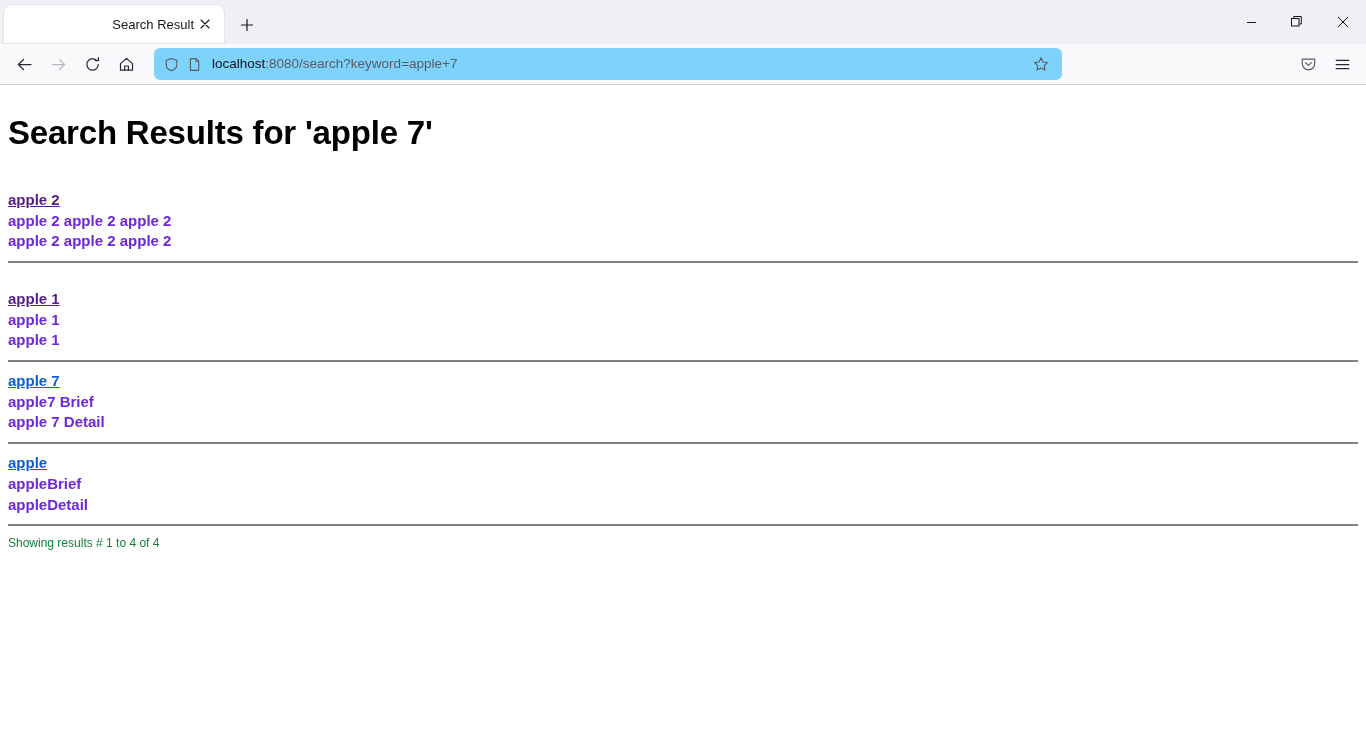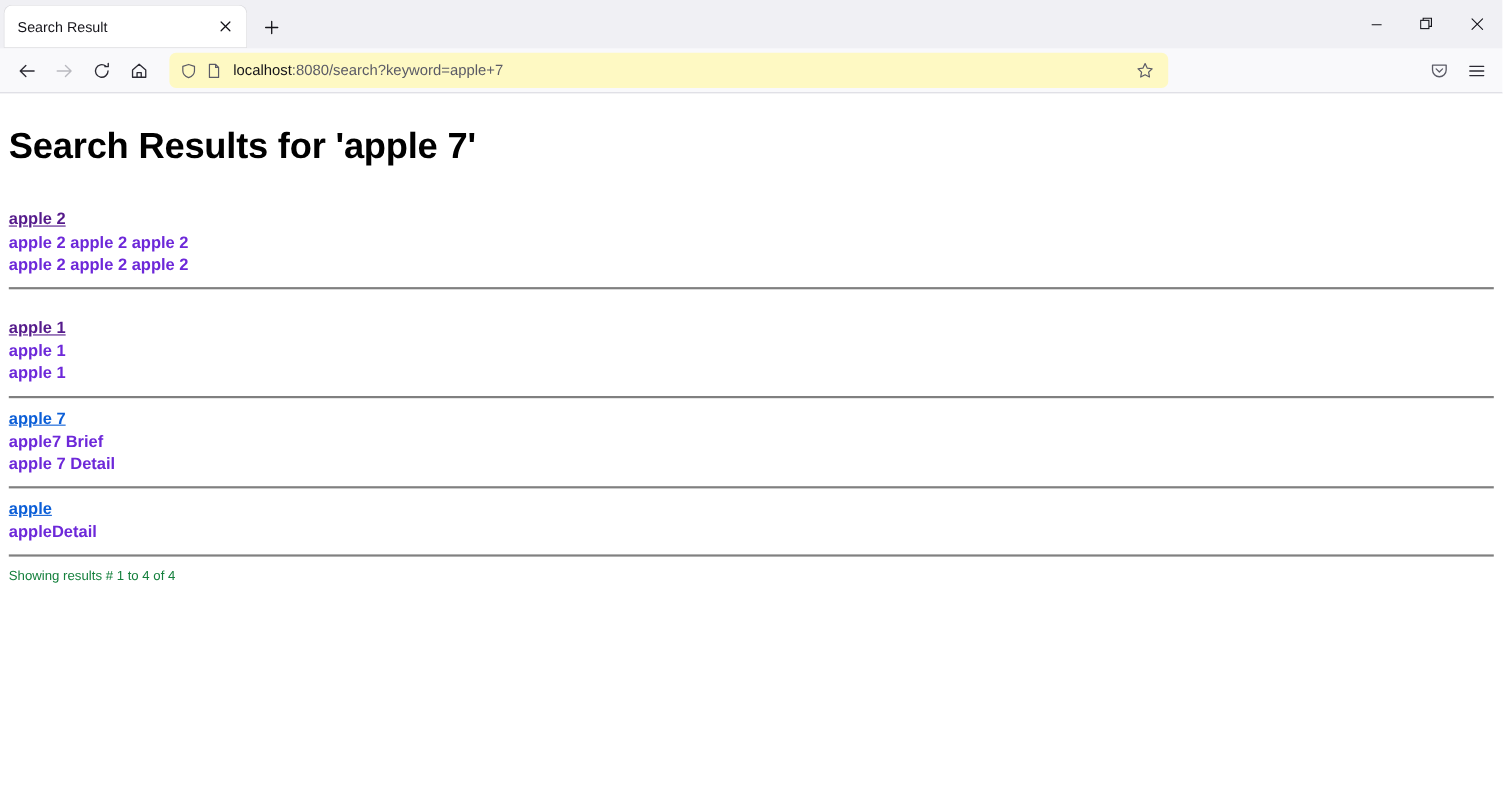--- a/index.html
+++ b/index.html
@@ -23,20 +23,21 @@
 
   
   .tab-strip {
     height: 44px;
     background: #f0f0f4;
     display: flex;
     align-items: flex-end;
     padding: 0 0 0 4px;
     position: relative;
     flex: 0 0 44px;
+    text-align: right;
   }
 
   .tab {
     width: 220px;
     height: 38px;
     background: #ffffff;
     border-radius: 7px 7px 0 0;
     display: flex;
     align-items: center;
     padding: 0 8px 0 12px;
@@ -111,21 +112,21 @@
     align-items: center;
     justify-content: center;
     border-radius: 5px;
     flex: 0 0 32px;
   }
   .nav-btn.disabled { opacity: 0.4; }
 
   .url-bar {
     flex: 1;
     height: 32px;
-    background: #fef9c3;
+    background: #7dd3fc;
     border-radius: 6px;
     display: flex;
     align-items: center;
     margin: 0 6px 0 10px;
     padding: 0 6px 0 10px;
     max-width: 908px;
   }
 
   .url-icons {
     display: flex;
@@ -372,20 +373,21 @@
 
         <div class="result-item">
           <a class="result-link unvisited" href="#">apple 7</a>
           <div class="result-line">apple7 Brief</div>
           <div class="result-line">apple 7 Detail</div>
         </div>
         <hr class="sep">
 
         <div class="result-item">
           <a class="result-link unvisited" href="#">apple</a>
+          <div class="result-line">appleBrief</div>
           <div class="result-line">appleDetail</div>
         </div>
         <hr class="sep">
 
       </div>
 
       <div class="footer-text">Showing results # 1 to 4 of 4</div>
 
     </div>
   </div>

